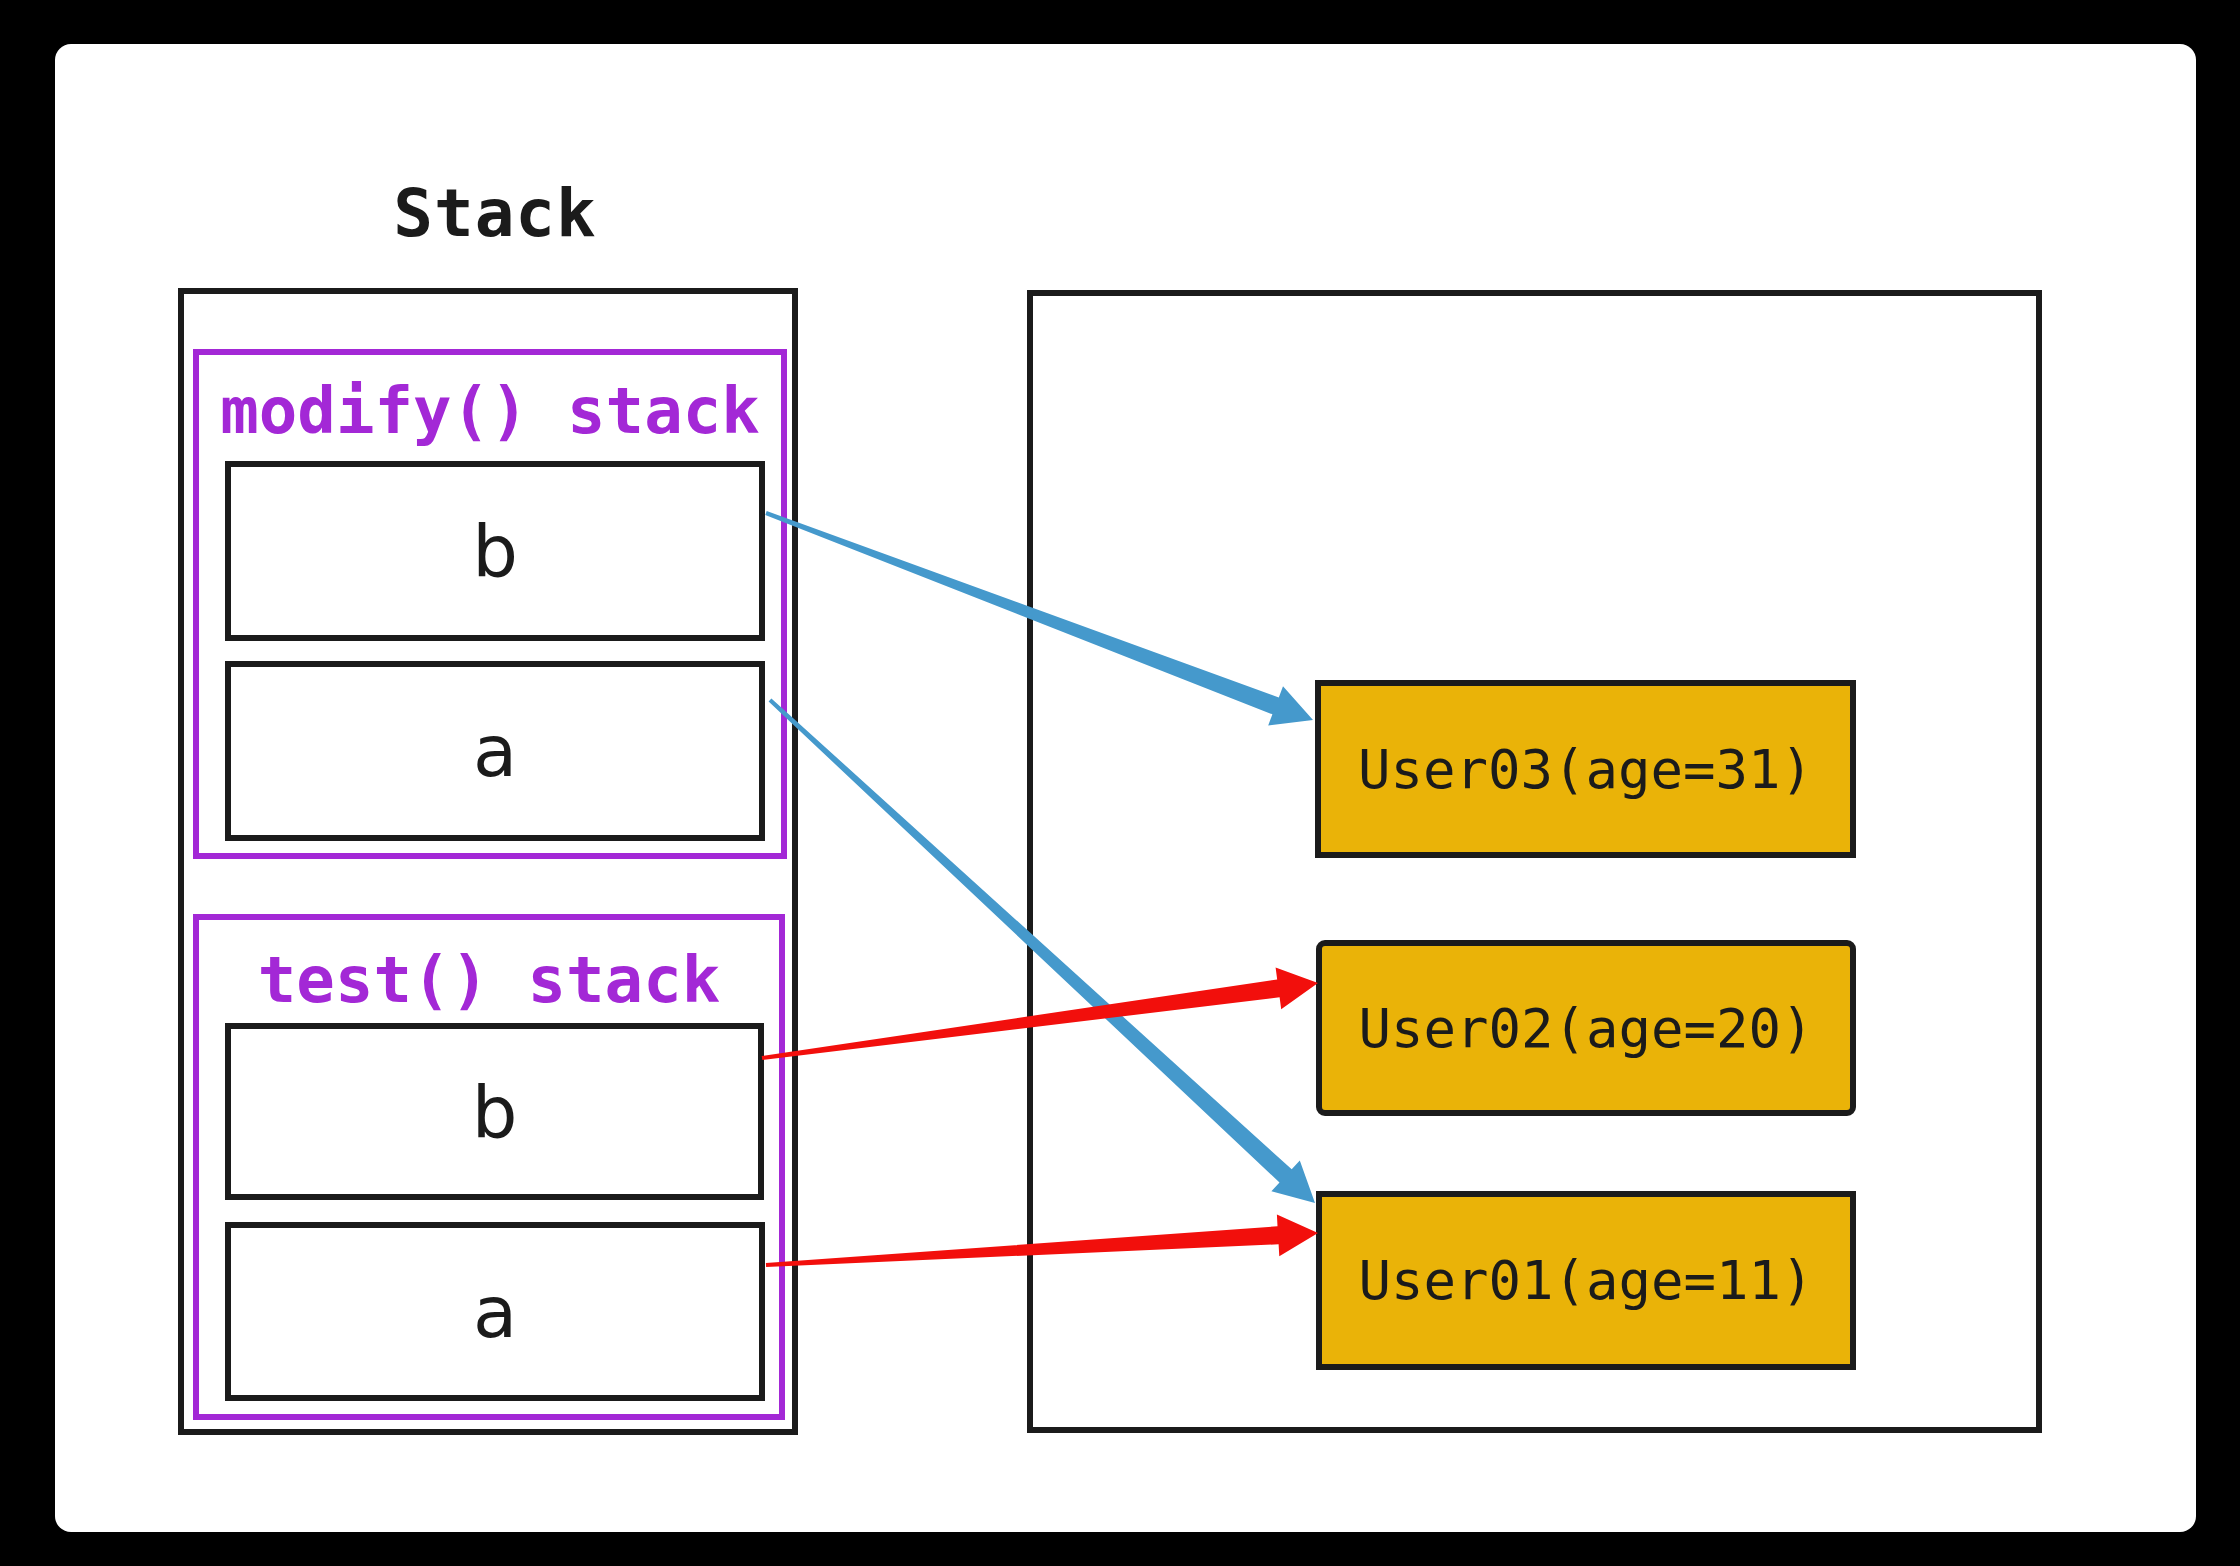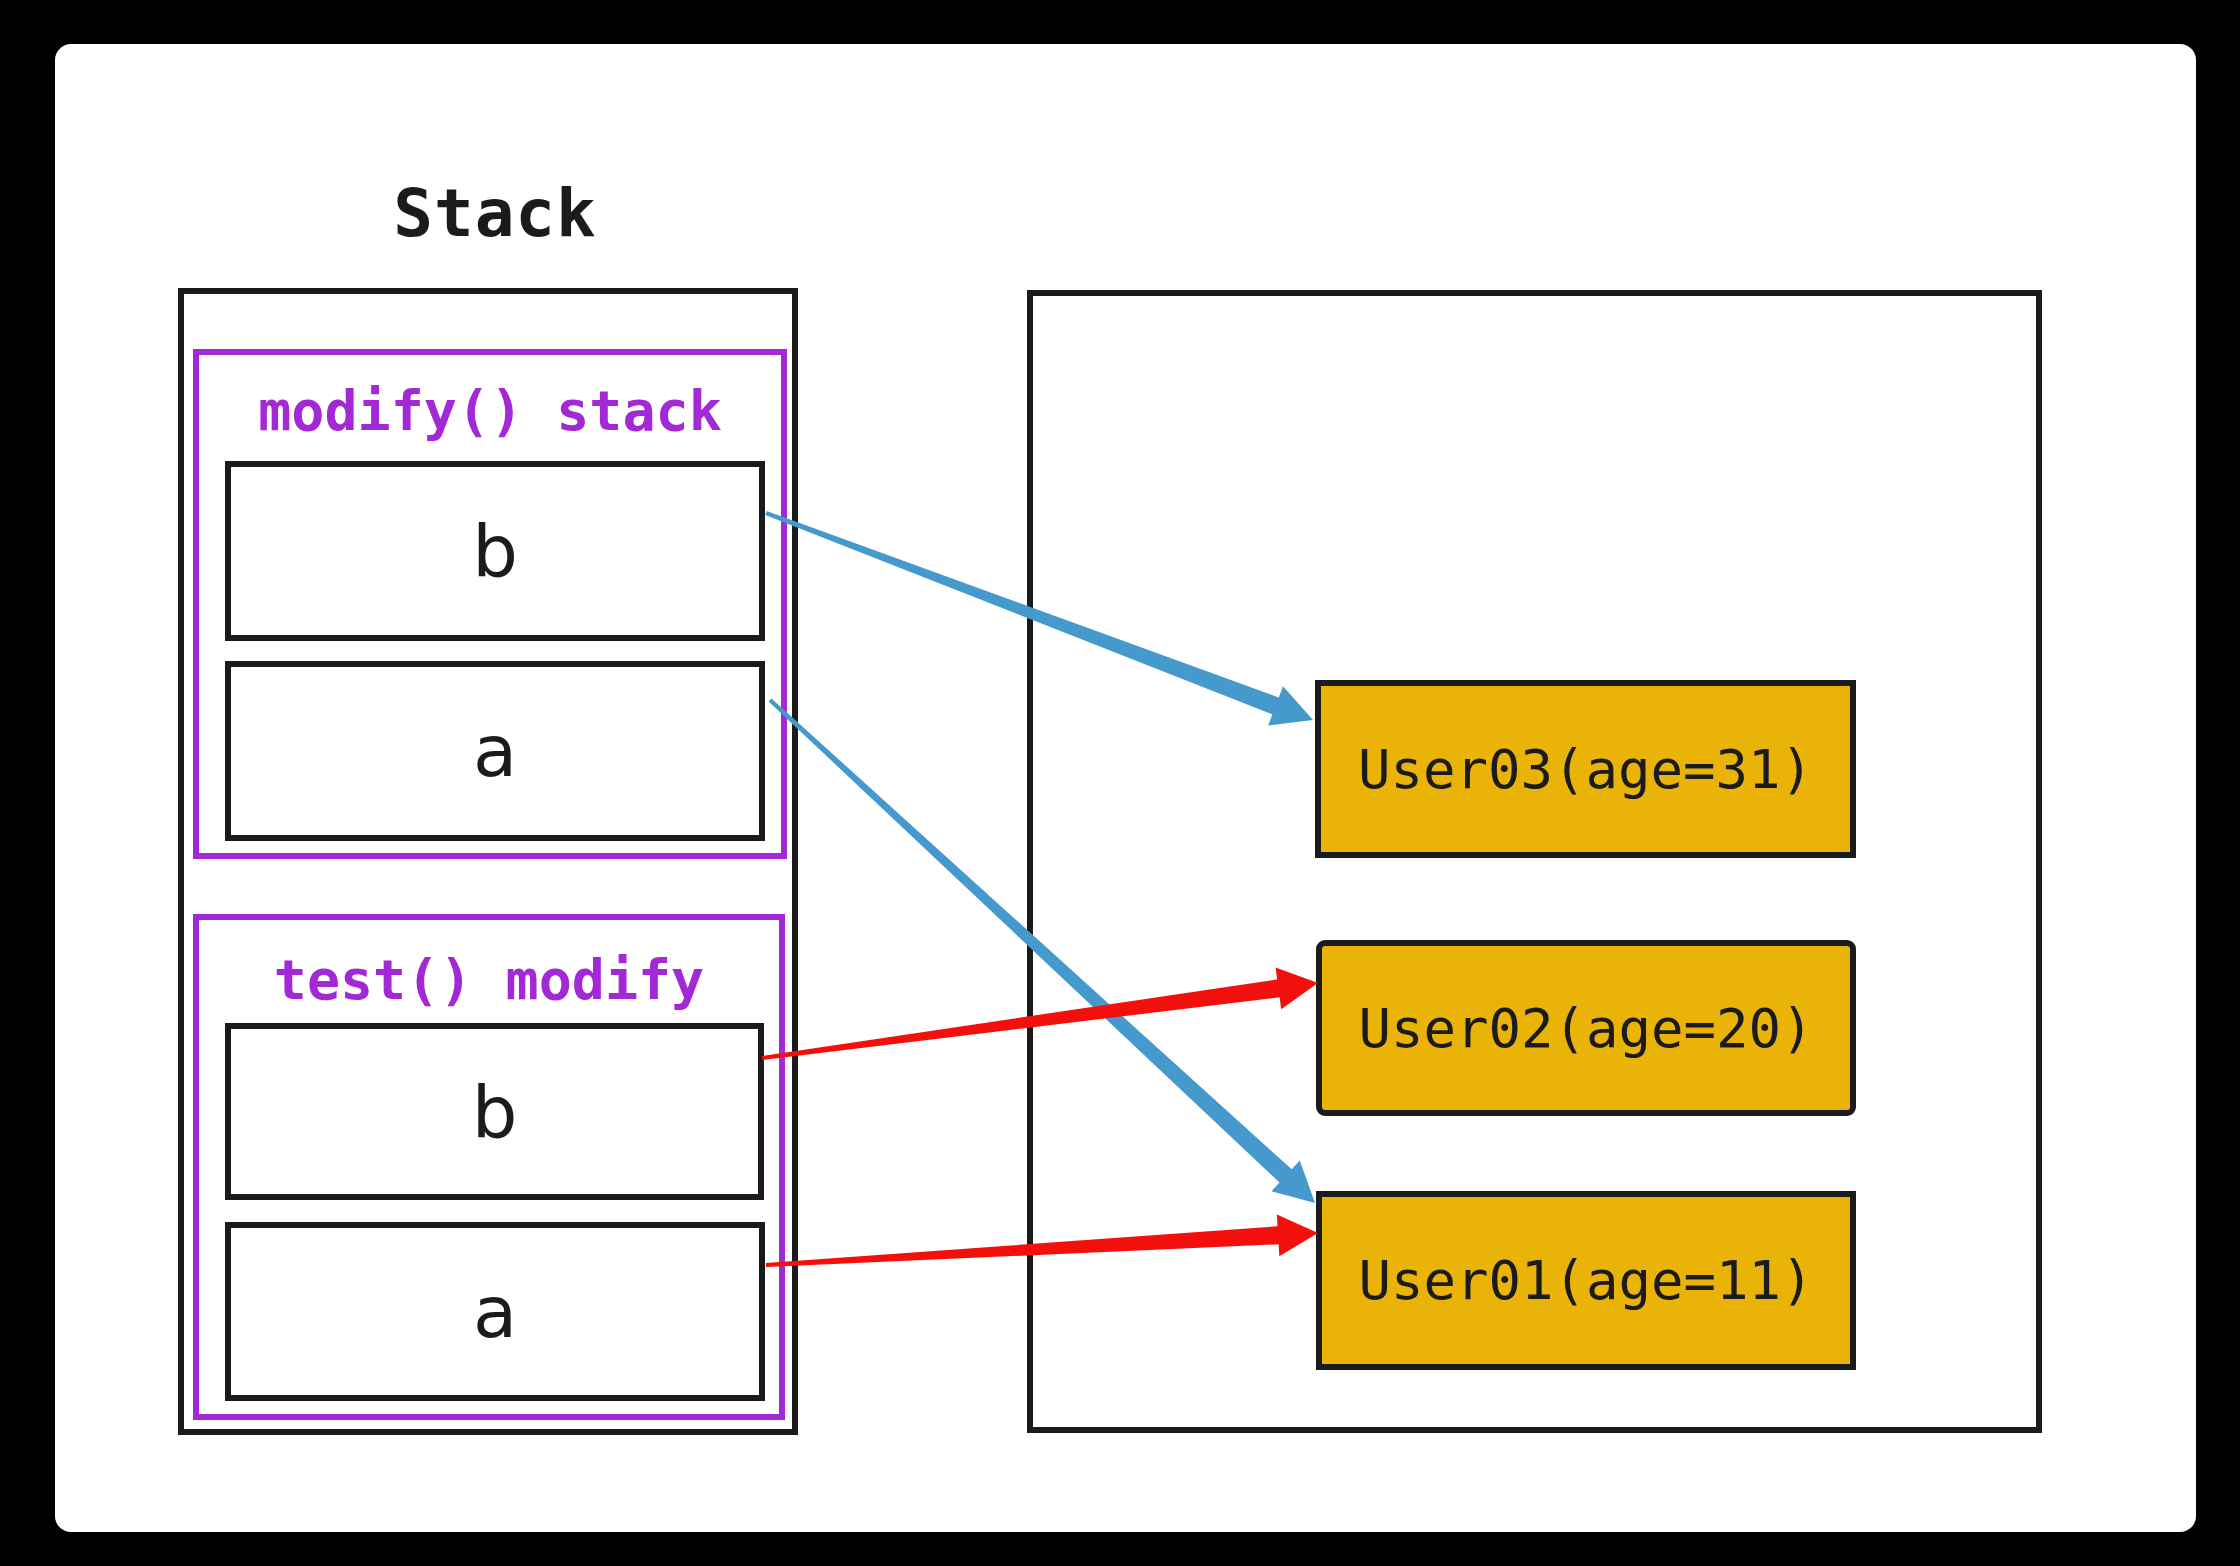--- a/index.html
+++ b/index.html
@@ -19,21 +19,21 @@
   .title{
     font-size:66px;font-weight:600;color:var(--ink,#1b1b1b);
     display:flex;align-items:center;justify-content:center;
     letter-spacing:1px;
   }
   .outline{border:6px solid var(--ink,#1b1b1b);background:#fff;}
   .frame{border:6px solid var(--purple,#a328d6);background:#fff;}
   .frame-label{
     position:absolute;left:0;right:0;
     display:flex;align-items:center;justify-content:center;
-    color:var(--purple,#a328d6);font-size:55px;font-weight:600;
+    color:var(--purple,#a328d6);font-size:64px;font-weight:600;
     white-space:pre;
   }
   .varbox{
     border:6px solid var(--ink,#1b1b1b);background:#fff;
     display:flex;align-items:center;justify-content:center;
     font-family:"DejaVu Sans", sans-serif;
     font-size:72px;font-weight:500;color:var(--ink,#1b1b1b);
   }
   .heapobj{
     border:6px solid var(--ink,#1b1b1b);background:#eab308;
@@ -53,21 +53,21 @@
 
   <div class="abs outline" style="left:178px;top:240px;width:620px;height:1147px;"></div>
 
   <div class="abs frame" style="left:193px;top:301px;width:594px;height:510px;">
     <div class="frame-label" style="top:18px;height:76px;">modify() stack</div>
   </div>
   <div class="abs varbox" style="left:225px;top:413px;width:540px;height:180px;">b</div>
   <div class="abs varbox" style="left:225px;top:613px;width:540px;height:180px;">a</div>
 
   <div class="abs frame" style="left:193px;top:866px;width:592px;height:506px;">
-    <div class="frame-label" style="top:22px;height:76px;">test() modify</div>
+    <div class="frame-label" style="top:22px;height:76px;">test() stack</div>
   </div>
   <div class="abs varbox" style="left:225px;top:975px;width:539px;height:177px;">b</div>
   <div class="abs varbox" style="left:225px;top:1174px;width:540px;height:179px;">a</div>
 
   <div class="abs outline" style="left:1027px;top:242px;width:1015px;height:1143px;"></div>
 
   <div class="abs heapobj" style="left:1315px;top:632px;width:541px;height:178px;">User03(age=31)</div>
   <div class="abs heapobj" style="left:1316px;top:892px;width:540px;height:176px;border-radius:9px;">User02(age=20)</div>
   <div class="abs heapobj" style="left:1316px;top:1143px;width:540px;height:179px;">User01(age=11)</div>
 

